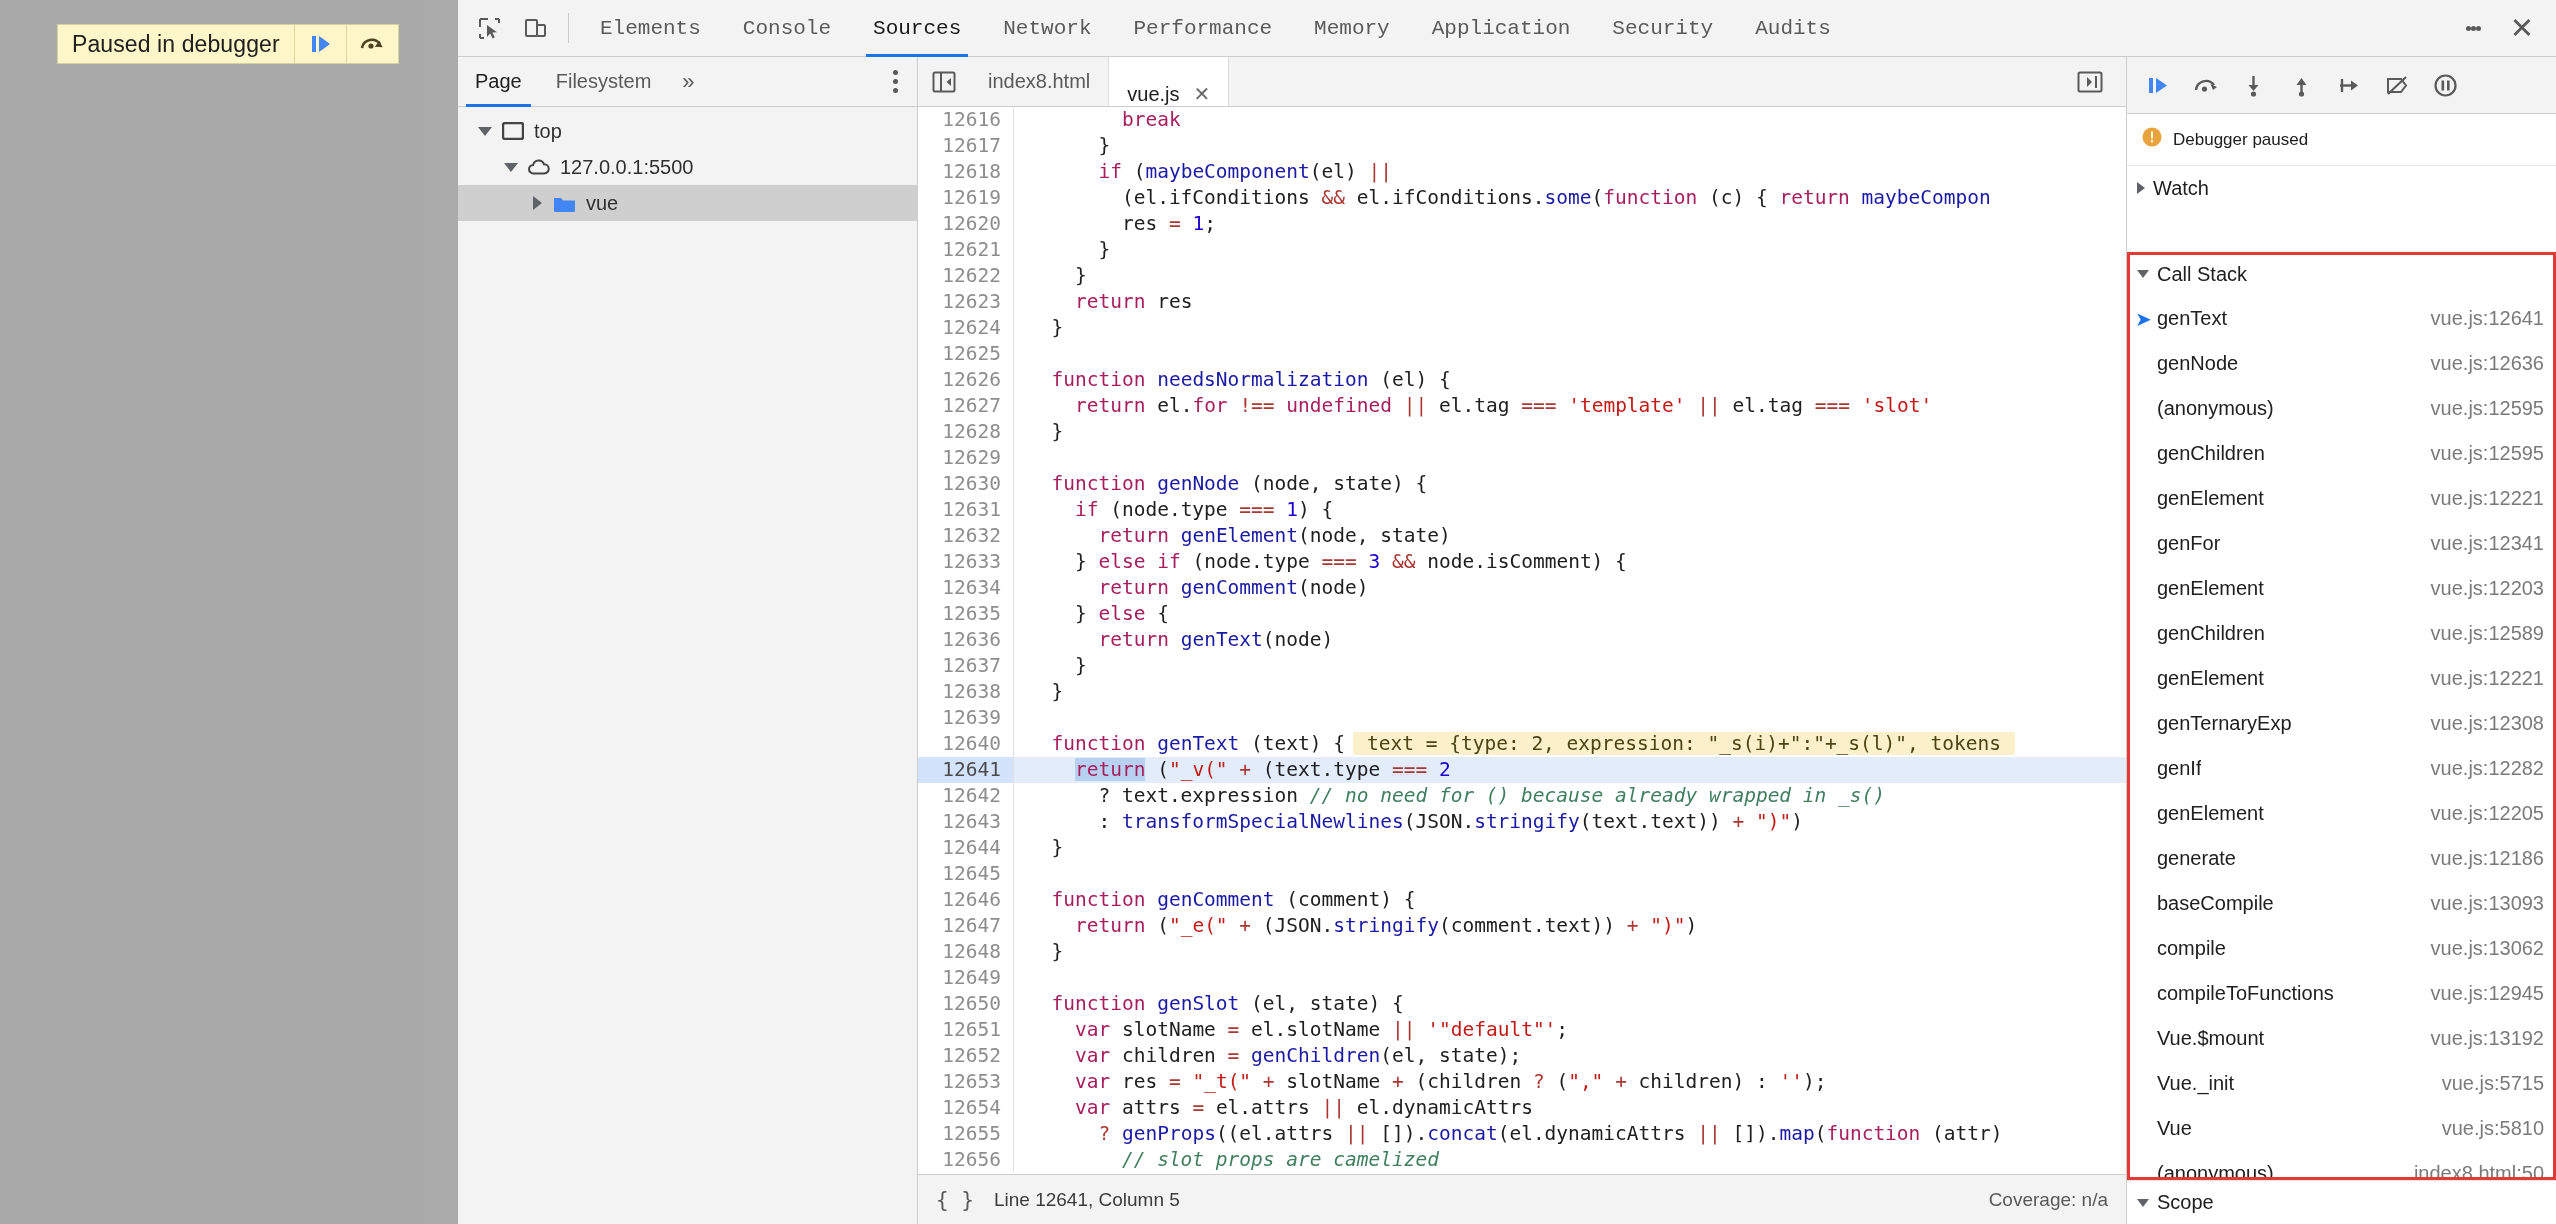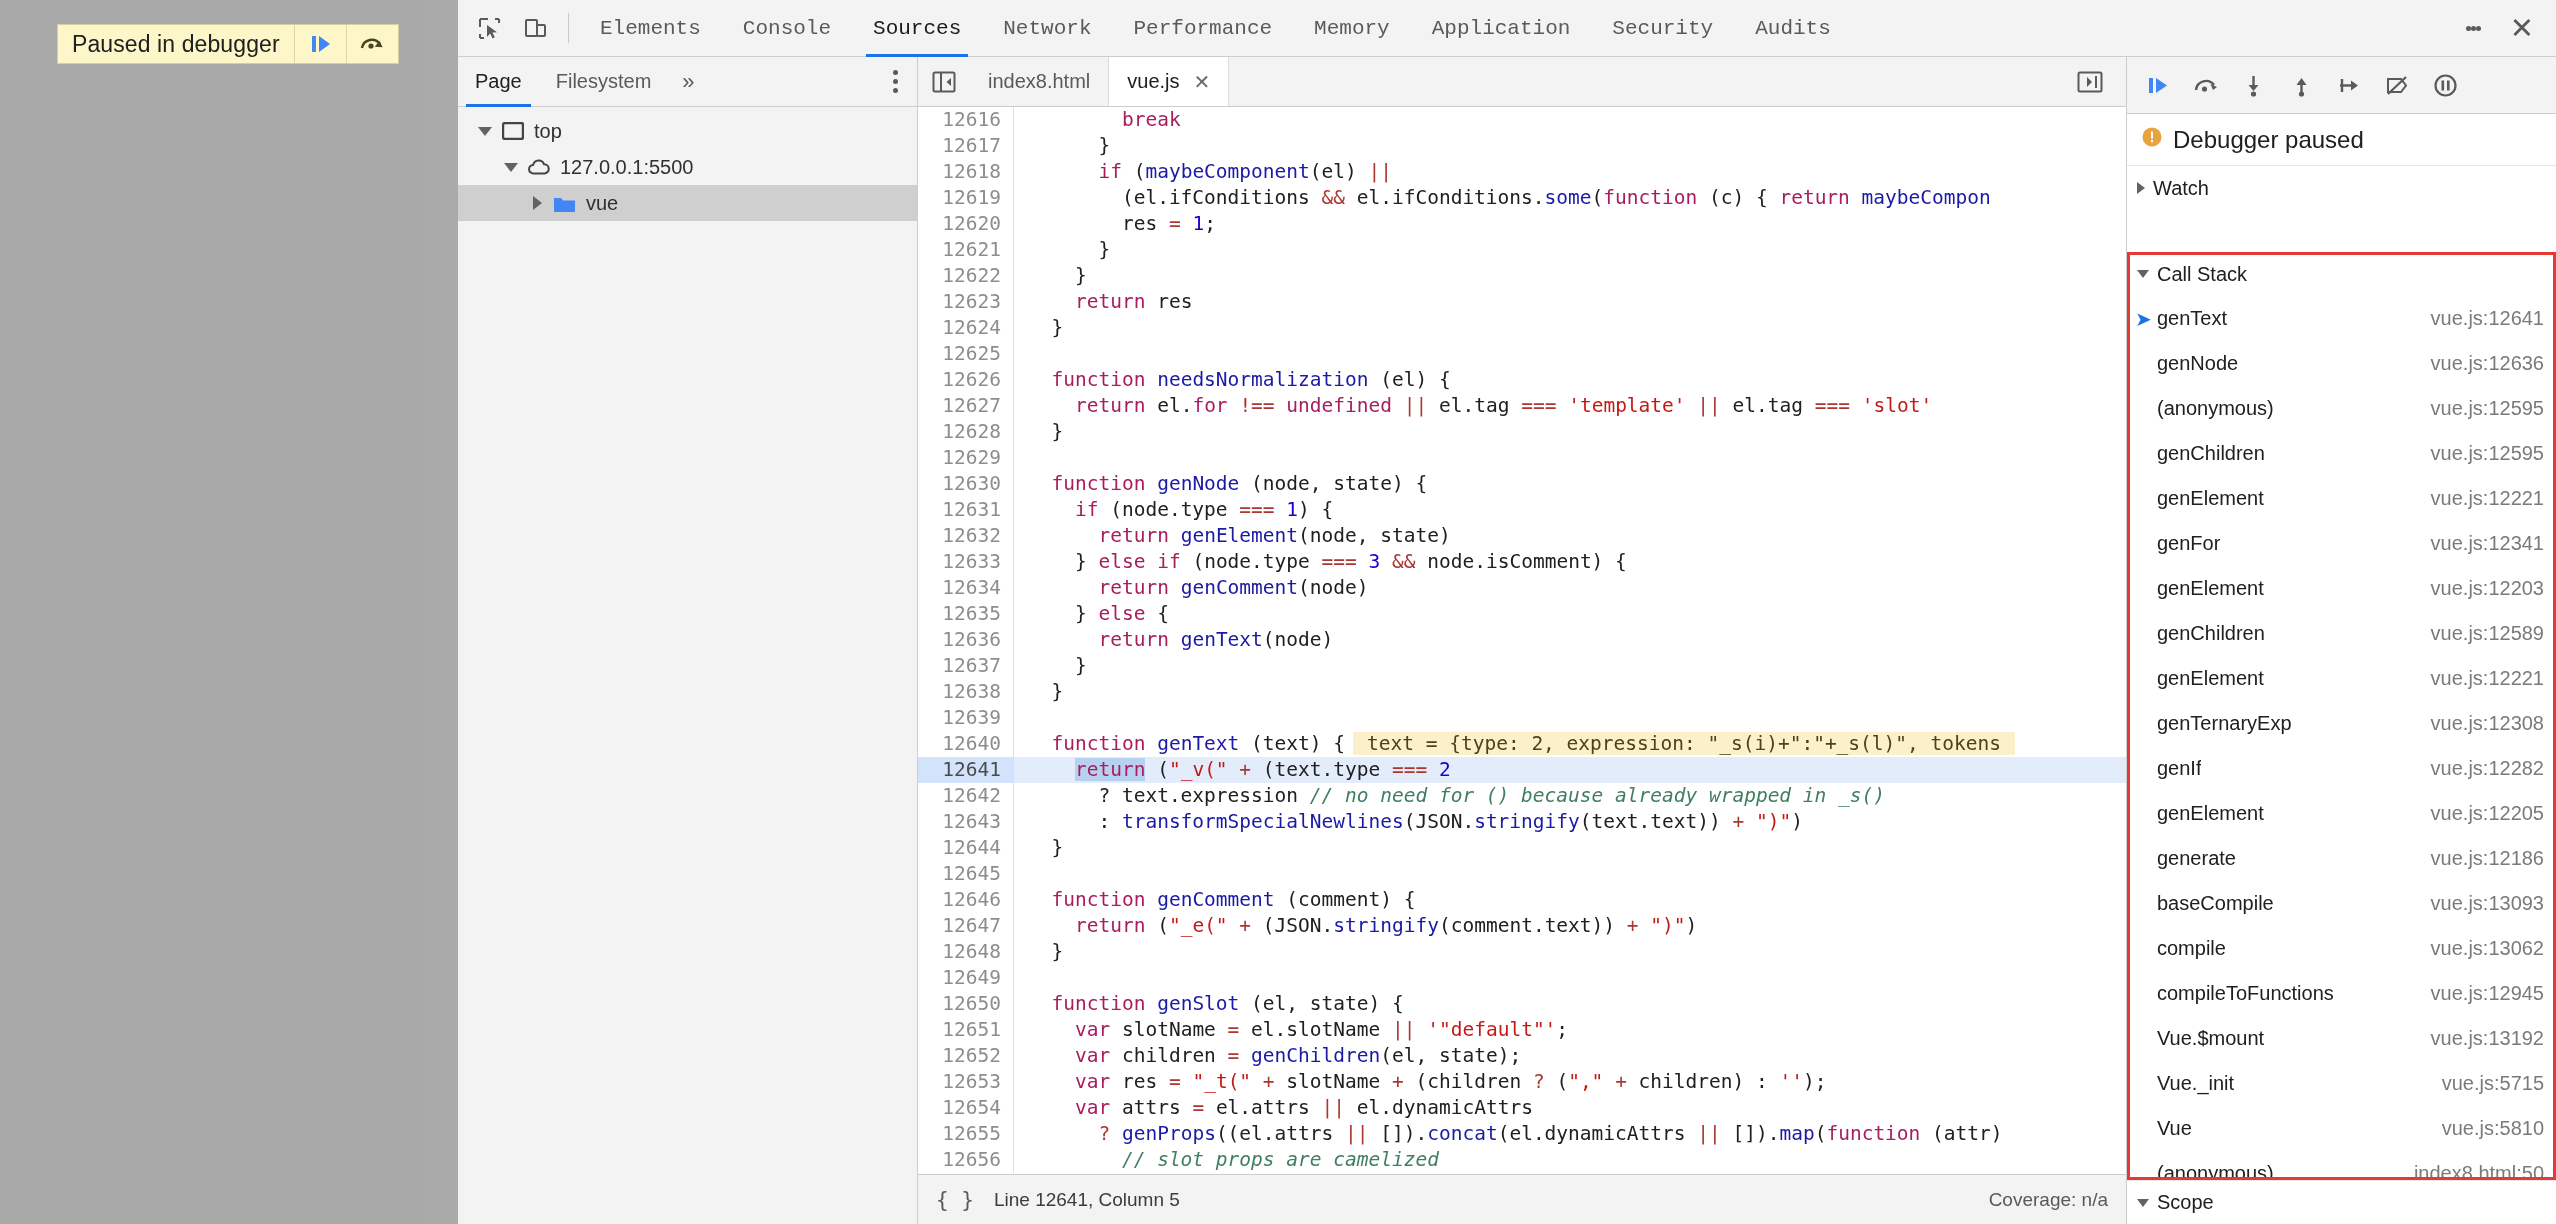--- a/index.html
+++ b/index.html
@@ -108,21 +108,21 @@
   .editor-col { flex: 1; min-width: 0; display: flex; flex-direction: column; background:#fff; }
   .editor-tabs {
     height: 50px; flex:0 0 50px; background:#f3f3f3; border-bottom:1px solid #cdcdcd;
     display:flex; align-items:stretch;
   }
   .etab-ico { width: 52px; display:flex; align-items:center; justify-content:center; cursor:pointer; }
   .etab {
     display:flex; align-items:center; padding:0 18px; font-size:20px; color:#5a5a5a;
     cursor:pointer; border-right:1px solid #dcdcdc; white-space:nowrap;
   }
-  .etab.active { background:#fff; color:#202020; }
+  .etab.active { background:#fff; color:#202020;align-items:flex-end; }
   .etab .xclose { margin-left:14px; font-size:20px; color:#6a6a6a; }
   .etabs-right { margin-left:auto; display:flex; align-items:center; padding-right:10px; }
 
   .code-area { flex:1; position:relative; overflow:hidden; background:#fff; }
   .code {
     font-family: "DejaVu Sans Mono", monospace; font-size: 19.5px; line-height: 26px;
     white-space: pre; color: #202020;
   }
   .cline { display:flex; height:26px; align-items:flex-start; }
   .cline.cur { background:#e2ecfb; }
@@ -156,21 +156,21 @@
     width: 430px; flex:0 0 430px; background:#fff; border-left:1px solid #cdcdcd;
     display:flex; flex-direction:column; min-height:0;
   }
   .dbg-toolbar {
     height:57px; flex:0 0 57px; display:flex; align-items:center; padding:0 6px;
     background:#f3f3f3; border-bottom:1px solid #cdcdcd;
   }
   .dbg-btn { width:48px; height:48px; display:flex; align-items:center; justify-content:center; cursor:pointer; }
   .paused-msg {
     height:52px; flex:0 0 52px; display:flex; align-items:center; gap:10px;
-    padding:0 14px; font-size:24px; color:#202020; border-bottom:1px solid #e6e6e6;
+    padding:0 14px; font-size:17px; color:#202020; border-bottom:1px solid #e6e6e6;
   }
   .sect-head {
     height:44px; display:flex; align-items:center; gap:8px; padding:0 10px;
     font-size:20px; color:#202020; cursor:pointer; background:#fff;
   }
   .mini-caret-d { width:0;height:0;border-left:6px solid transparent;border-right:6px solid transparent;border-top:8px solid #5f6368; }
   .mini-caret-r { width:0;height:0;border-top:6px solid transparent;border-bottom:6px solid transparent;border-left:8px solid #5f6368; }
   .callstack-wrap { position:relative; }
   .callstack-box {
     position:absolute; left:0; right:0; top:0; bottom:0;

